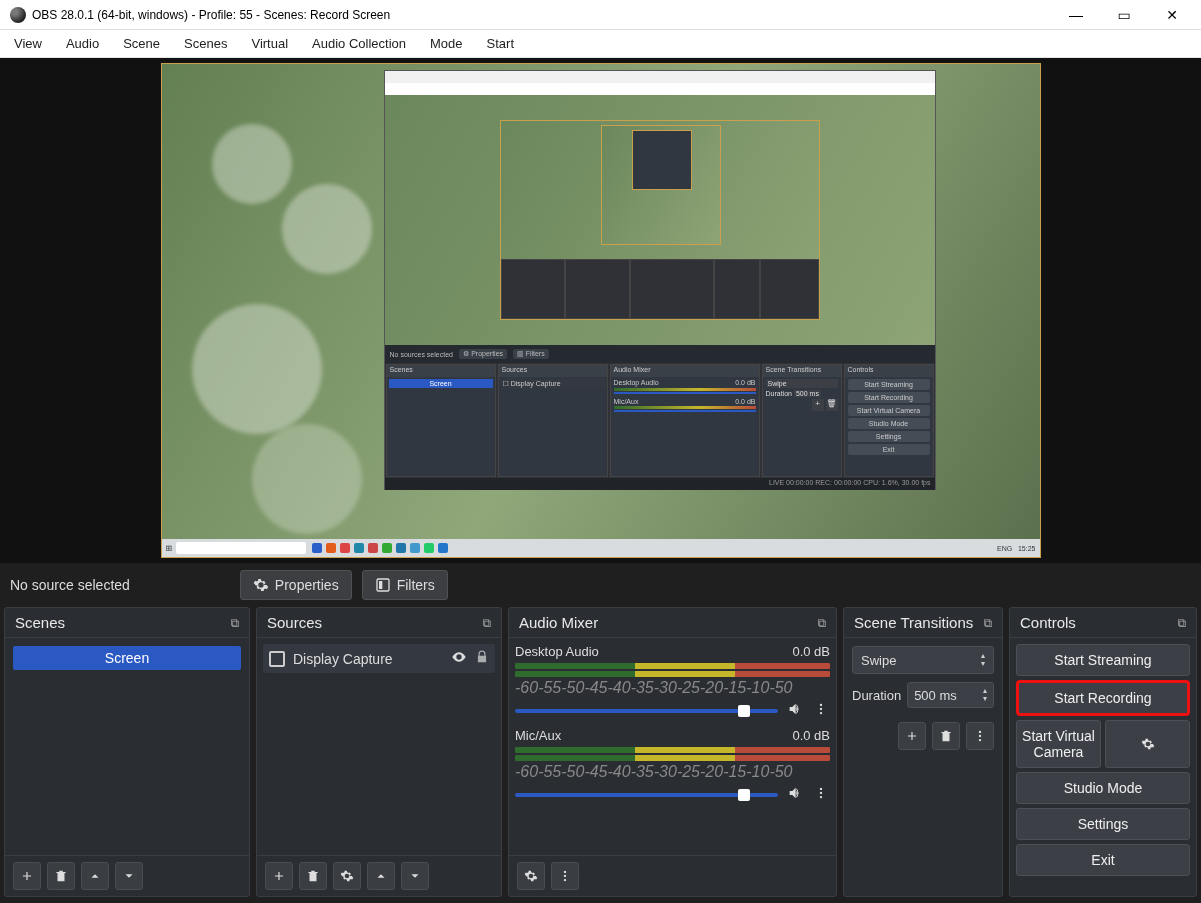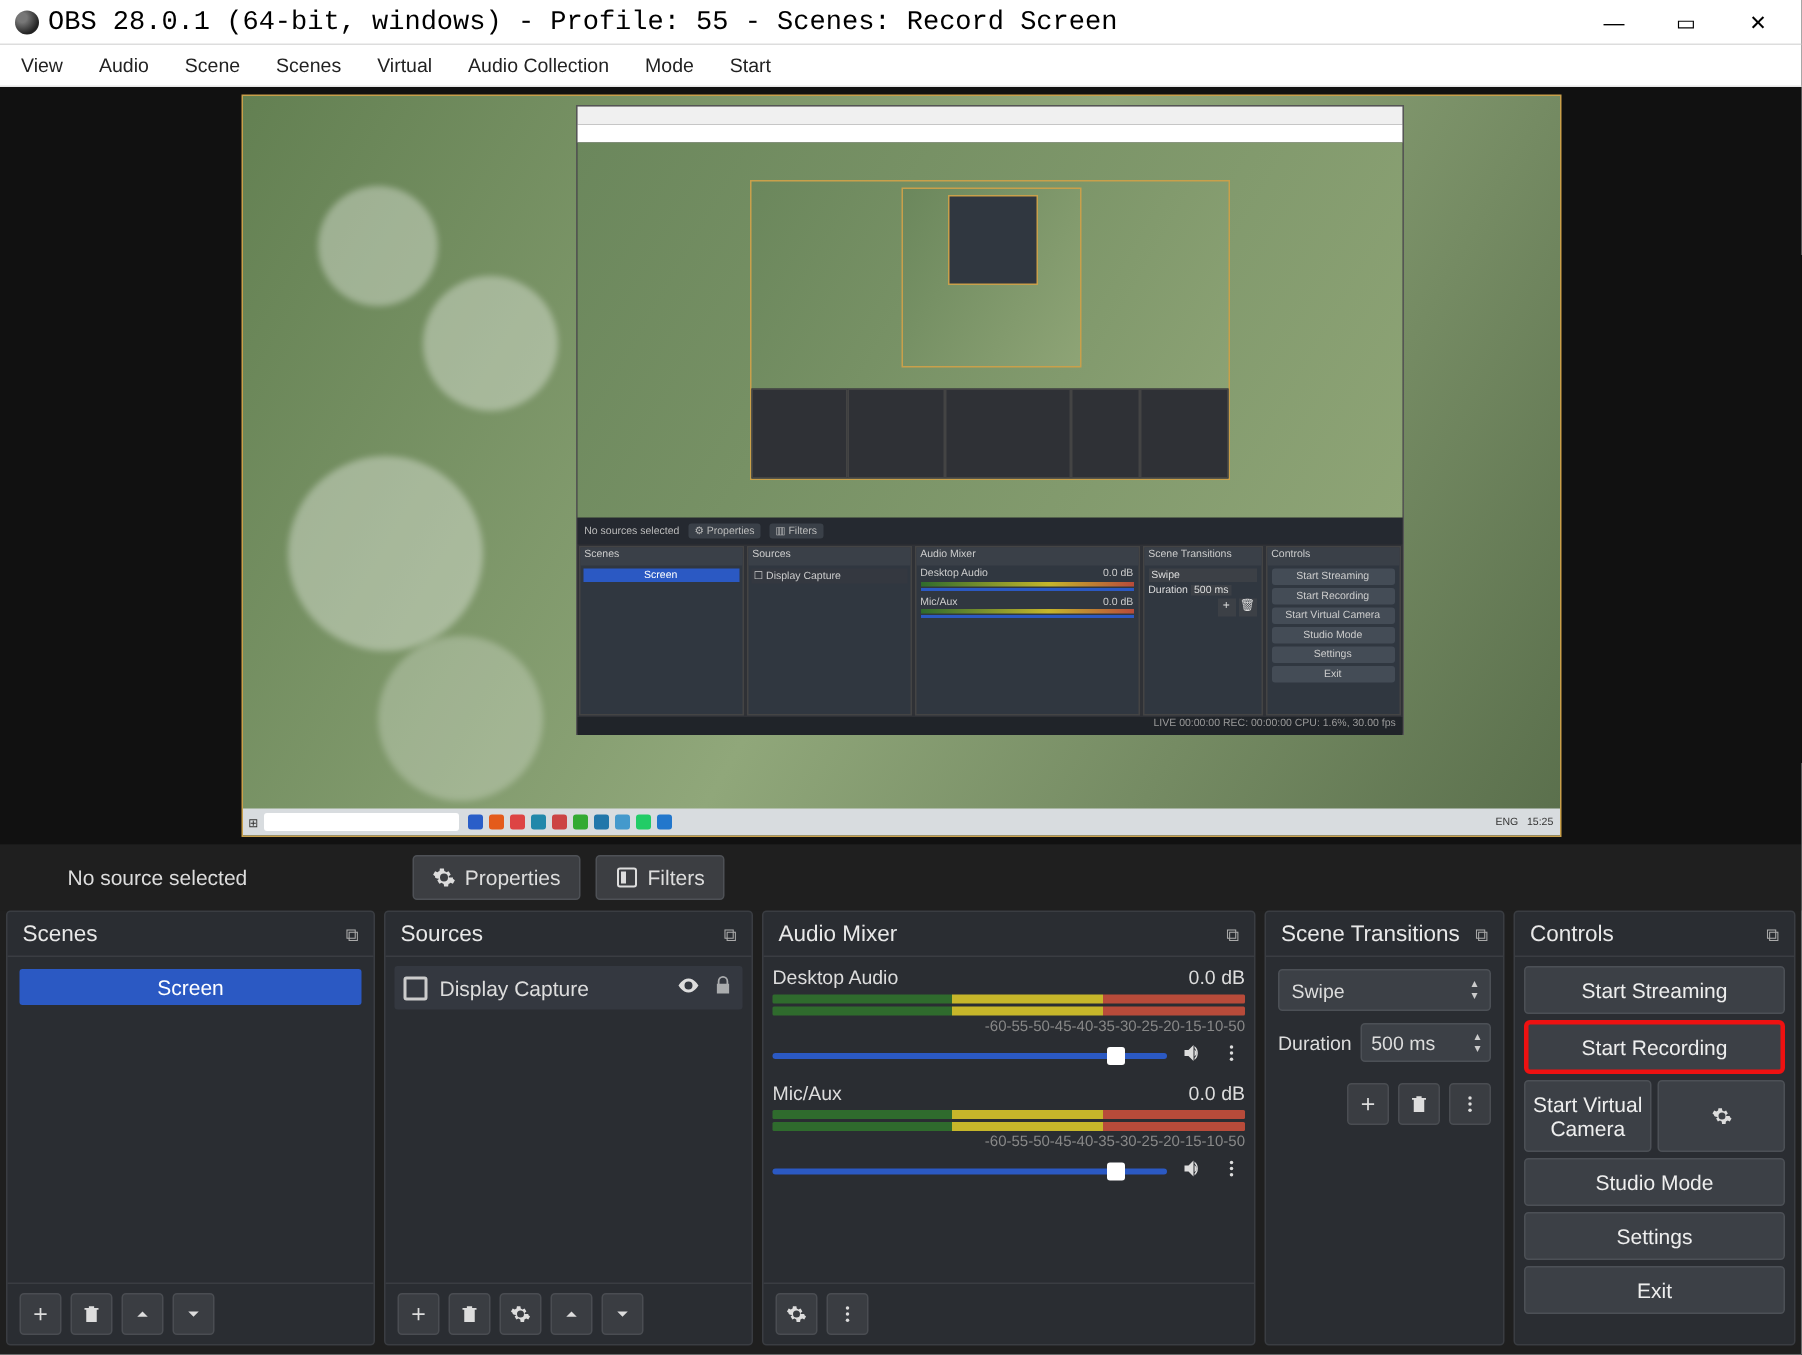--- a/index.html
+++ b/index.html
@@ -1,21 +1,21 @@
 <!DOCTYPE html>
 <html><head>
 <meta charset="utf-8">
 <style>
 * { box-sizing: border-box; margin: 0; padding: 0; }
 body { font-family: "Segoe UI", Arial, sans-serif; background: #fff; width: 1201px; height: 903px; overflow: hidden; font-size: 13px; color: #ddd; }
 
 
 .titlebar { display: flex; align-items: center; height: 30px; background: #fff; color: #000; padding: 0 4px; border-bottom: 1px solid #ddd; }
 .titlebar .logo { width: 16px; height: 16px; border-radius: 50%; background: radial-gradient(circle at 30% 30%, #777 20%, #222 70%); margin: 0 6px; }
-.titlebar .title { flex: 1; font-size: 18px; font-family: Liberation Mono, monospace; }
+.titlebar .title { flex: 1; font-size: 12px; }
 .titlebar .win-btns { display: flex; gap: 18px; margin-right: 10px; }
 .titlebar .win-btn { width: 30px; text-align: center; font-size: 14px; line-height: 30px; cursor: pointer; }
 
 
 .menubar { display: flex; align-items: center; height: 28px; background: #fff; color: #222; padding: 0 8px; gap: 12px; border-bottom: 1px solid #e6e6e6; }
 .menubar .menu-item { font-size: 13px; padding: 4px 6px; cursor: pointer; }
 
 
 .app { background: #1f1f1f; color: #ddd; height: calc(903px - 30px - 28px); display: flex; flex-direction: column; }
 
@@ -38,21 +38,21 @@
 .nw-controls .ctrl-btn { background:#444c56; margin:2px 3px; border-radius:2px; font-size:7px; text-align:center; padding:2px 0; color:#ccc; }
 .nw-status { height: 12px; background:#202429; font-size:7px; color:#999; text-align:right; padding:1px 4px; }
 .nw-srcbar { height:18px; background:#252930; font-size:7px; color:#bbb; padding:3px 5px; display:flex; align-items:center; gap:6px; }
 .nw-srcbar .pill { background:#3a4048; border-radius:2px; padding:1px 4px; }
 .taskbar { position:absolute; bottom:0; left:0; right:0; height:18px; background:#d8dcdf; display:flex; align-items:center; font-size:8px; color:#333; }
 .taskbar .tb-search { background:#fff; margin-left:4px; width:130px; height:12px; border-radius:2px; }
 .taskbar .tb-icons { margin-left:6px; display:flex; gap:4px; }
 .taskbar .tb-icons span { width:10px; height:10px; border-radius:2px; }
 
 .source-bar { display:flex; align-items:center; height:44px; padding:0 10px; gap:10px; background:#1f1f1f; }
-.source-bar .label { font-size:14px;margin-left:35px; }
+.source-bar .label { font-size:14px; }
 .source-bar .spacer { flex:0 0 90px; }
 .tbtn { display:flex; align-items:center; gap:6px; background:#3c3e42; border:1px solid #4e5156; border-radius:3px; padding:6px 12px; font-size:14px; cursor:pointer; color:#ddd; }
 .tbtn svg { width:16px; height:16px; fill:#ddd; }
 
 
 .docks { display:flex; gap:6px; padding:0 4px 6px 4px; flex:1; min-height:0; }
 .dock { background:#2a2d32; border:1px solid #3a3d42; border-radius:3px; display:flex; flex-direction:column; min-height:0; position:relative; }
 .dock-head { display:flex; align-items:center; justify-content:space-between; padding:6px 10px; font-size:15px; font-weight:500; border-bottom:1px solid #3a3d42; color:#e8e8e8; }
 .dock-head .pop { font-size:12px; color:#aaa; cursor:pointer; }
 .dock-body { flex:1; overflow:hidden; padding:6px 6px; }
@@ -70,21 +70,21 @@
 .source-item .eye { margin-left:auto; }
 .lock-ico { opacity:0.7; }
 
 .iconbtn { width:28px; height:28px; display:flex; align-items:center; justify-content:center; background:#3a3d42; border:1px solid #4a4d52; border-radius:3px; cursor:pointer; color:#ddd; }
 .iconbtn svg { width:14px; height:14px; fill:#ddd; }
 
 .audio-chan { margin-bottom:8px; }
 .audio-chan .row1 { display:flex; justify-content:space-between; font-size:13px; color:#ddd; }
 .meter { height:6px; margin-top:4px; background:linear-gradient(to right,#2f6b2d 0%,#2f6b2d 38%,#c6b62a 38%,#c6b62a 70%,#b84b3a 70%,#b84b3a 100%); border-radius:1px; position:relative; }
 .meter-track2 { margin-top:2px; }
-.ticks { display:flex; justify-content:flex-end; font-size:10px; color:#888; margin-top:2px; }
+.ticks { display:flex; justify-content:flex-start; font-size:16px; color:#888; margin-top:2px;font-style:italic; }
 .slider-row { display:flex; align-items:center; gap:8px; margin-top:4px; }
 .slider { flex:1; height:4px; background:#2b59c3; border-radius:2px; position:relative; }
 .slider .thumb { position:absolute; right:28px; top:-4px; width:12px; height:12px; background:#fff; border-radius:2px; }
 .spk-ico, .dots-ico { width:18px; text-align:center; }
 
 .trans-body { padding:8px 8px; font-size:13px; display:flex; flex-direction:column; gap:8px; }
 .trans-body .select { background:#3c4046; border:1px solid #4c5056; border-radius:3px; padding:5px 8px; display:flex; align-items:center; justify-content:space-between; }
 .trans-body .durrow { display:flex; align-items:center; gap:6px; }
 .trans-body .durval { flex:1; background:#3c4046; border:1px solid #4c5056; border-radius:3px; padding:4px 6px; display:flex; align-items:center; justify-content:space-between; }
 .trans-footer { display:flex; gap:6px; justify-content:flex-end; padding:6px 8px; }

